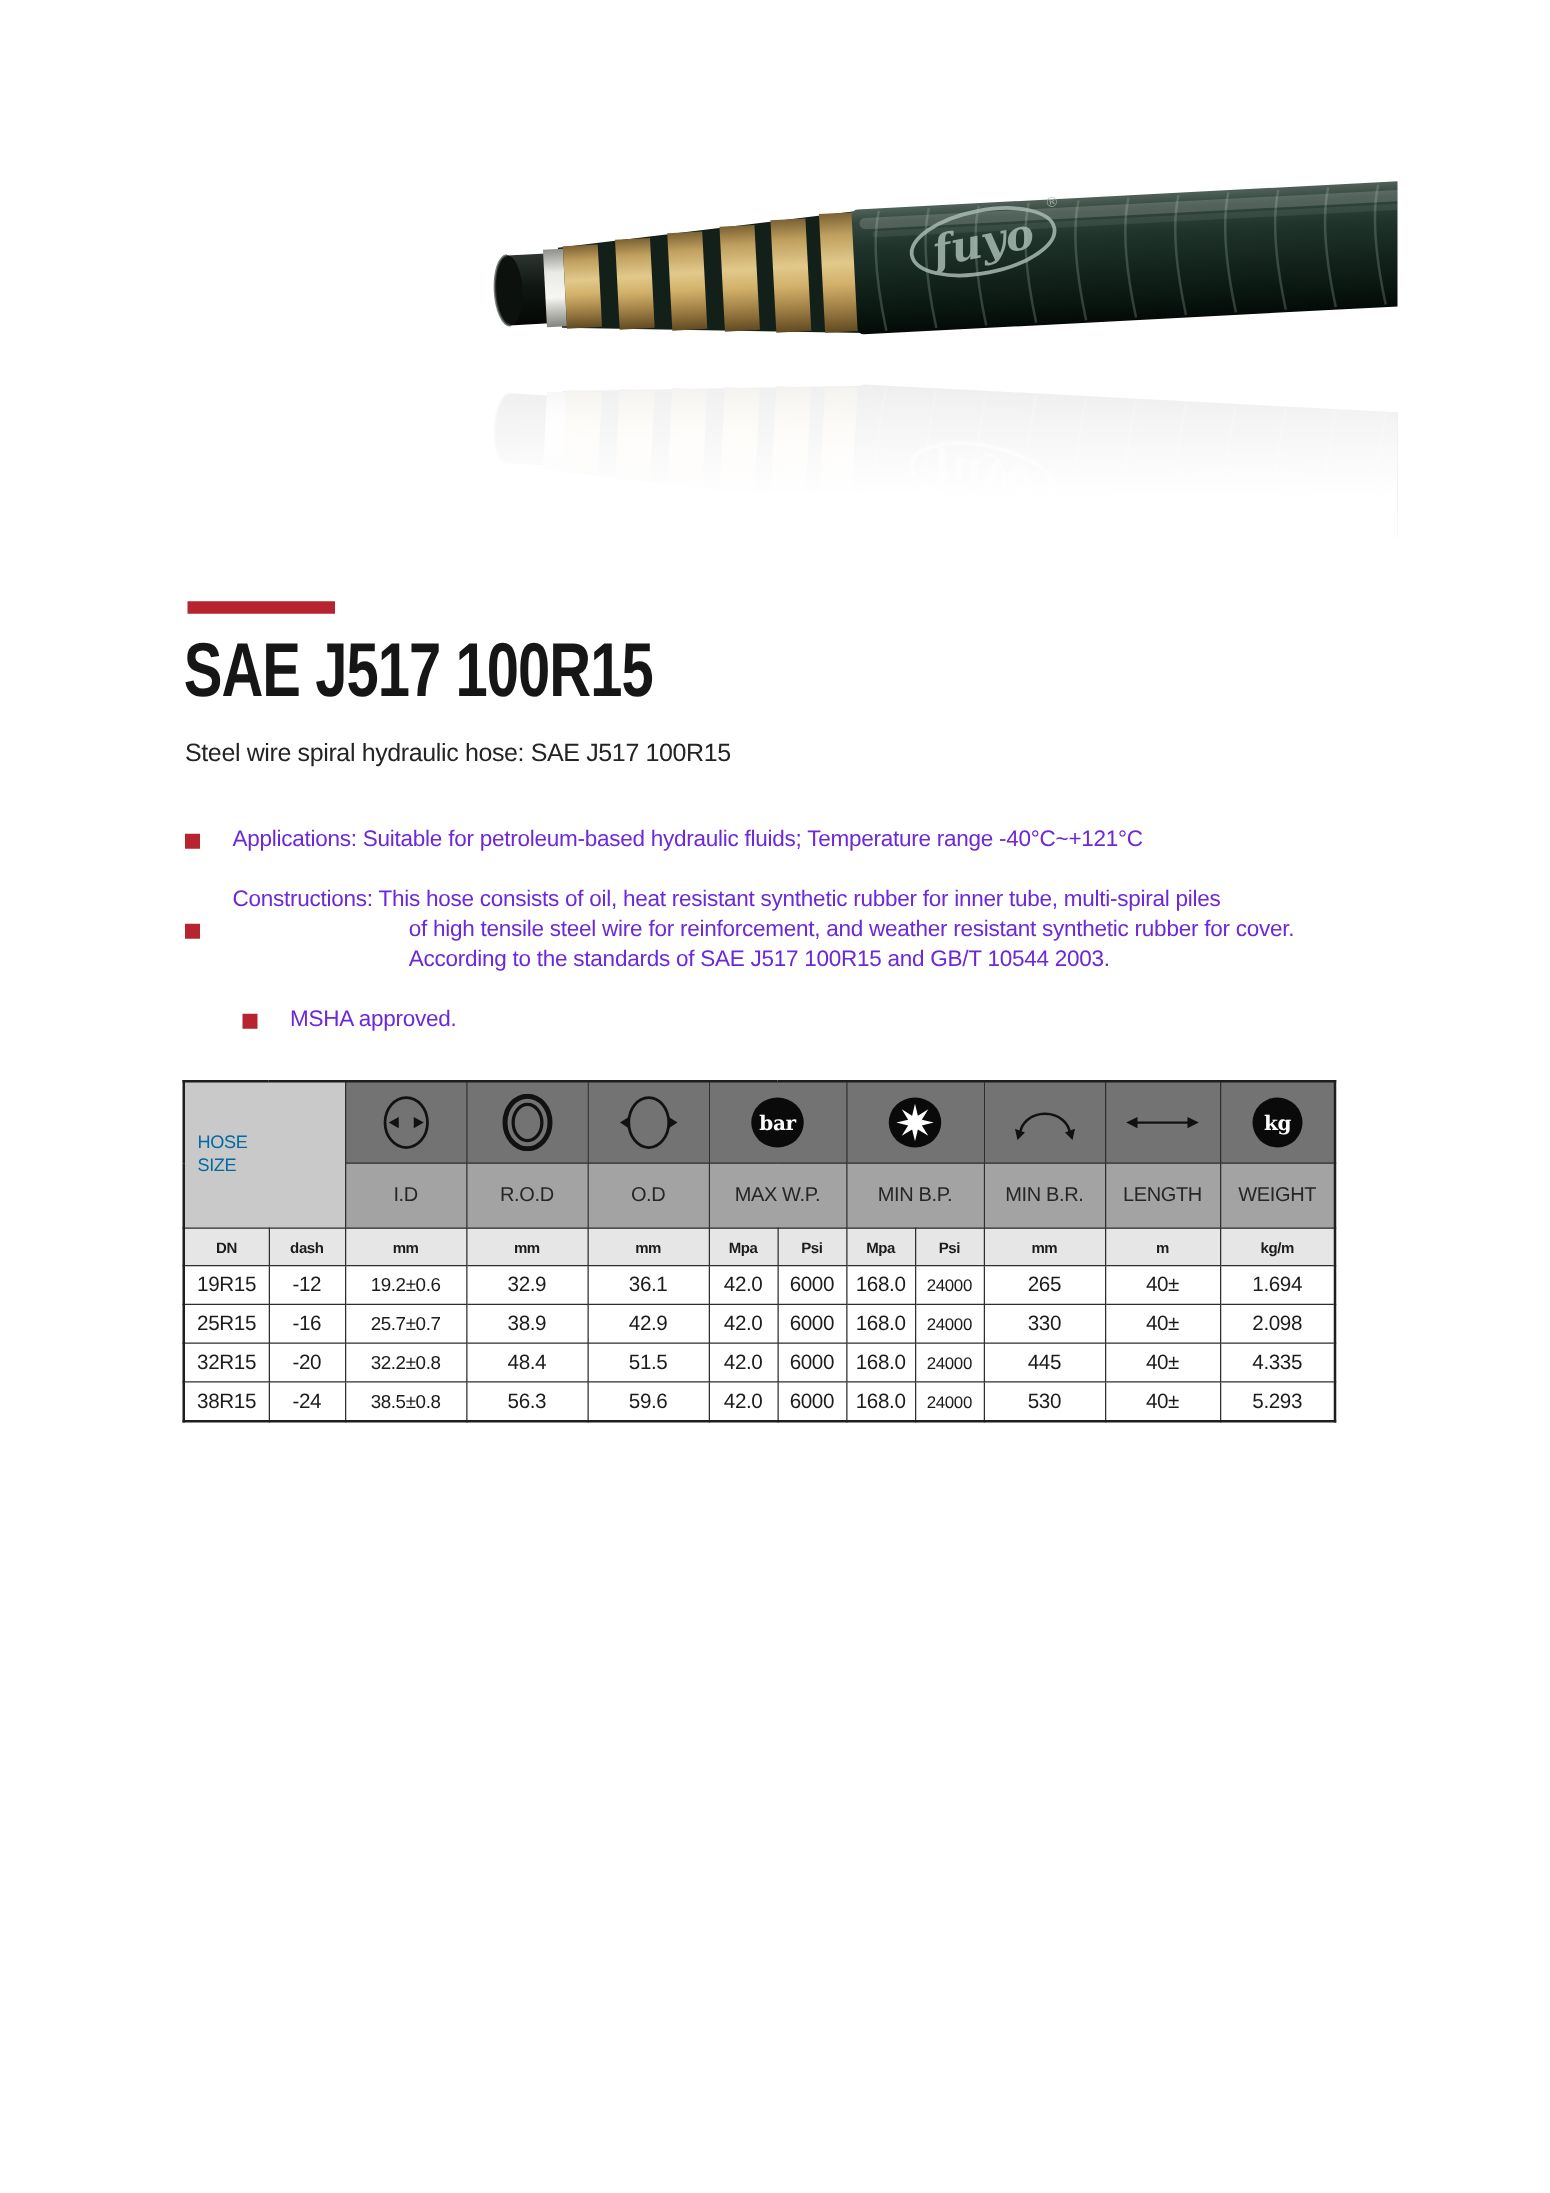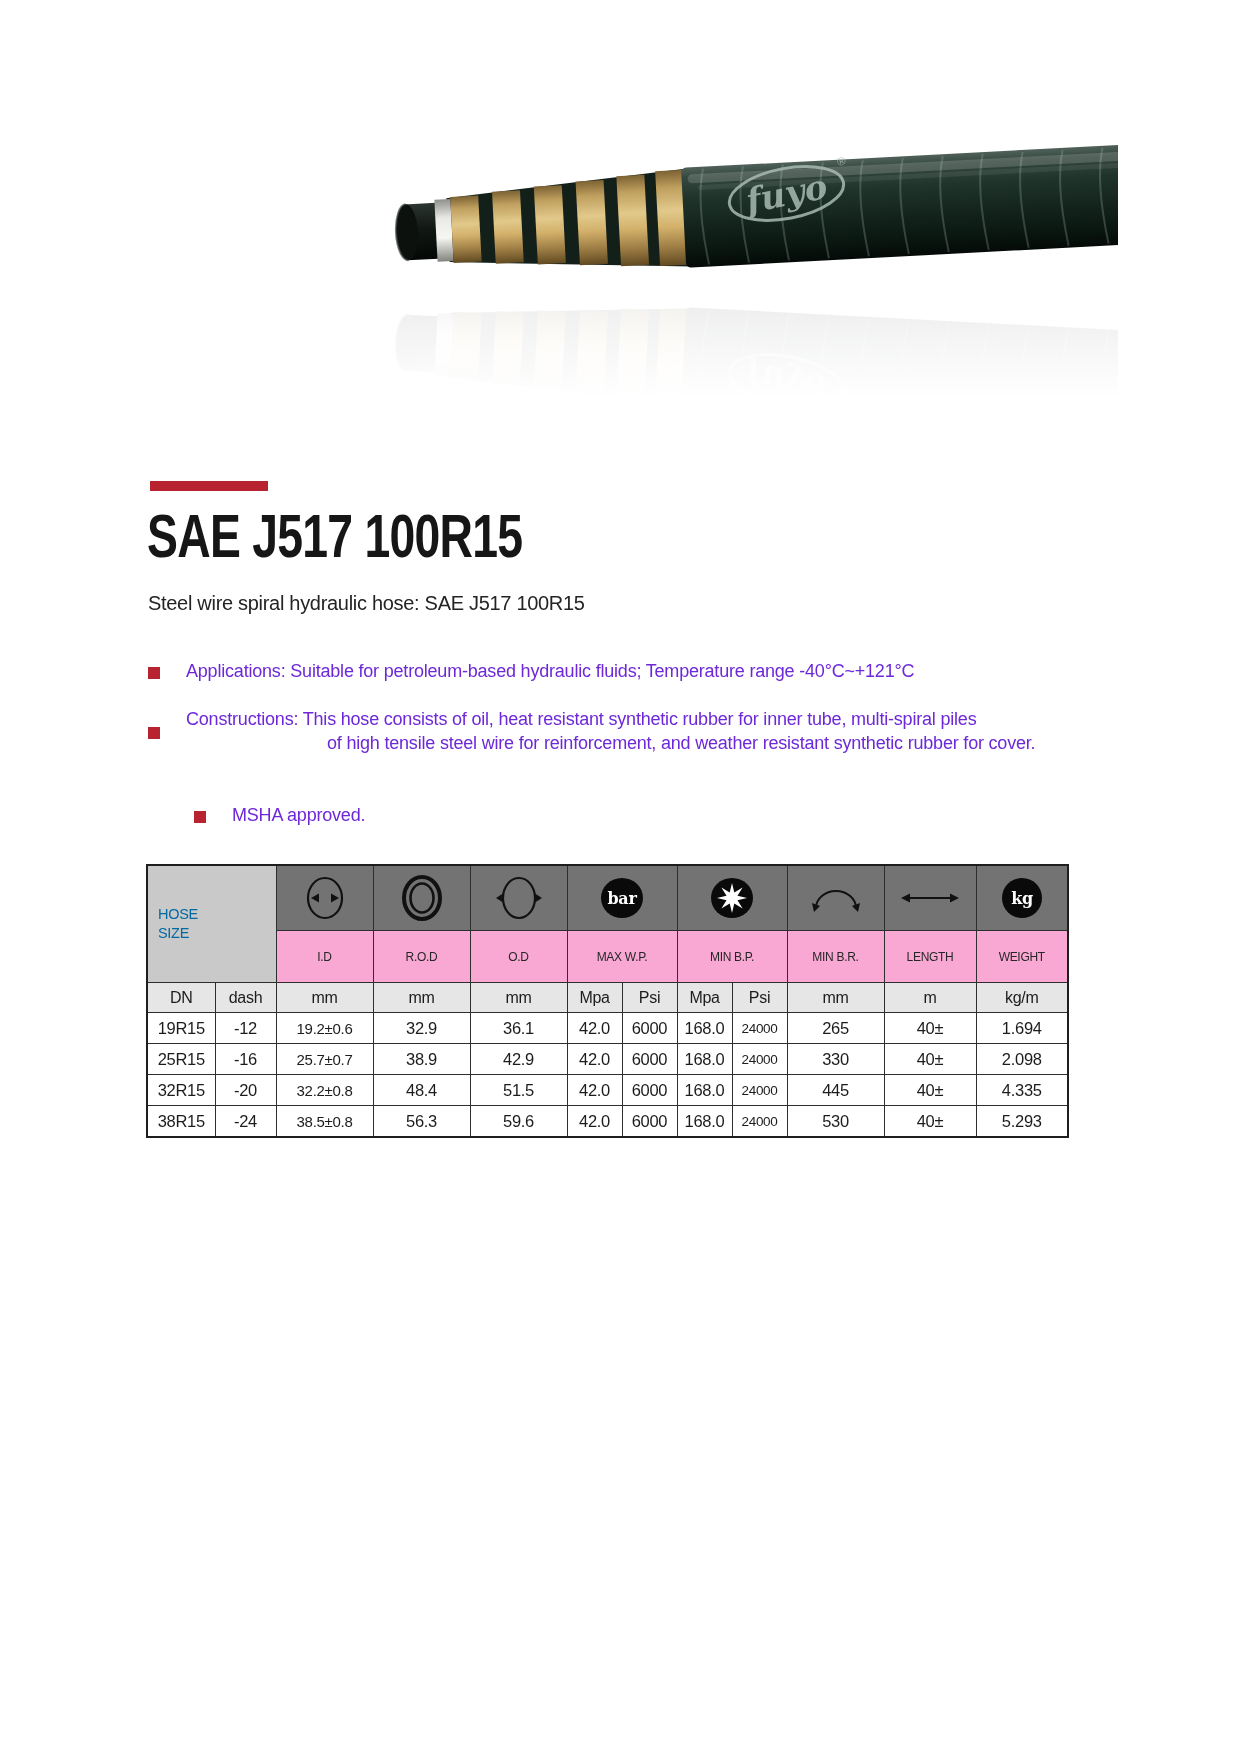--- a/index.html
+++ b/index.html
@@ -41,22 +41,22 @@
     border:2px solid #1e1e1e;
   }
   .spec-table td{
     border:1px solid #2e2e2e;
     text-align:center;vertical-align:middle;
     padding:0;
     font-size:16.5px;letter-spacing:-0.3px;color:#1c1c1c;
     background:#ffffff;
   }
   .spec-table tr.icons-row td{height:64px;background:#737373;}
-  .spec-table tr.labels-row td{height:51px;background:#f9a8d4;font-size:12px;color:#262626;}
-  .spec-table tr.units-row td{height:29px;background:#e6e6e6;font-size:16px;}
+  .spec-table tr.labels-row td{height:51px;background:#a3a3a3;font-size:16px;color:#262626;}
+  .spec-table tr.units-row td{height:29px;background:#e6e6e6;font-size:12px;font-weight:bold;}
   .spec-table tr.data-row td{height:30px;}
   .hose-size-cell{background:#c9c9c9 !important;}
   .hose-size-inner{text-align:left;padding-left:10px;font-size:14.5px;line-height:19px;color:#0369a1;}
   td.small-psi{font-size:13.5px;}
   td.id-val{font-size:15px;}
   .icn{display:block;margin:0 auto;}
 </style>
 </head>
 <body>
 
@@ -158,20 +158,21 @@
   <div class="bullet b-app">
     <span class="sq" style="background: rgb(183, 36, 47);"></span>
     <span class="btxt">Applications: Suitable for petroleum-based hydraulic fluids; Temperature range -40°C~+121°C</span>
   </div>
 
   <div class="bullet b-con">
     <span class="sq" style="background: rgb(183, 36, 47);"></span>
     <span class="btxt">
       <span style="display:block;">Constructions: This hose consists of oil, heat resistant synthetic rubber for inner tube, multi-spiral piles</span>
       <span class="indent" style="display:block;">of high tensile steel wire for reinforcement, and weather resistant synthetic rubber for cover.</span>
+      <span class="indent" style="display:block;">According to the standards of SAE J517 100R15 and GB/T 10544 2003.</span>
     </span>
   </div>
 
   <div class="bullet b-msha">
     <span class="sq" style="background: rgb(183, 36, 47);"></span>
     <span class="btxt">MSHA approved.</span>
   </div>
 
   <table class="spec-table">
     <colgroup>

